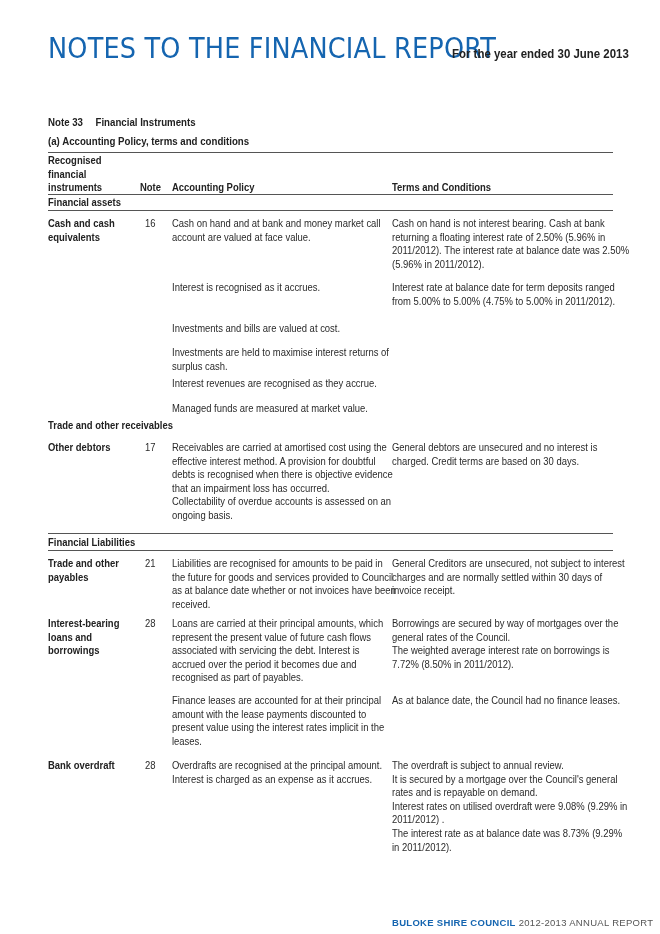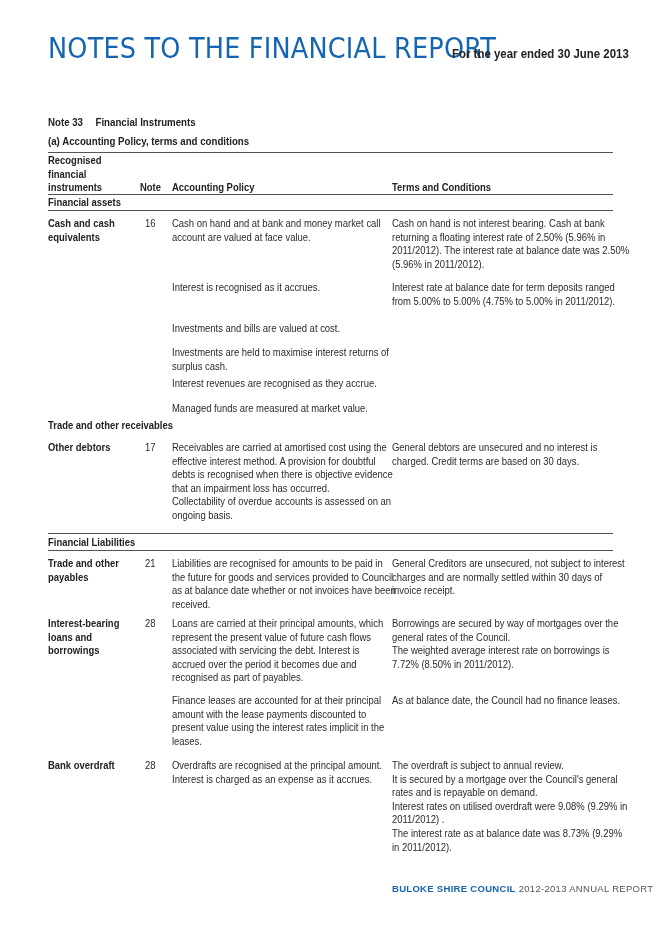--- a/index.html
+++ b/index.html
@@ -8,21 +8,21 @@
     .abs { position: absolute; }
     .title { left: 48px; top: 32px; font-family: "DejaVu Sans", sans-serif; font-size: 27.5px;
              color: #1565b0; letter-spacing: 0.2px; font-weight: normal; transform: scaleX(0.93); transform-origin: left; white-space: nowrap; }
     .subtitle { left: 452px; top: 46px; font-size: 13px; font-weight: bold; color: #222; transform: scaleX(0.88); transform-origin: left; white-space: nowrap; }
     .note-head { left: 48px; top: 116px; font-size: 11px; font-weight: bold; transform: scaleX(0.88); transform-origin: left; white-space: nowrap; }
     .note-head span.num { display: inline-block; width: 54px; }
     .sub-head { left: 48px; top: 135px; font-size: 11px; font-weight: bold; transform: scaleX(0.88); transform-origin: left; white-space: nowrap; }
     .rule { position: absolute; left: 48px; width: 565px; height: 0; border-top: 1.3px solid #555; }
     .txt { position: absolute; font-size: 10.5px; line-height: 13.6px; transform: scaleX(0.9); transform-origin: left top; white-space: nowrap; color: #2a2a2a; }
     .hdr { font-weight: bold; color: #222; }
-    .footer { left: 392px; top: 883px; font-size: 9.5px; white-space: nowrap; letter-spacing: 0.3px; }
+    .footer { left: 392px; top: 917px; font-size: 9.5px; white-space: nowrap; letter-spacing: 0.3px; }
     .footer .org { color: #1565b0; font-weight: bold; }
     .footer .rest { color: #555; }
   </style>
 </head>
 <body>
 
 <div class="abs title">NOTES TO THE FINANCIAL REPORT</div>
 <div class="abs subtitle">For the year ended 30 June 2013</div>
 
 <div class="abs note-head">

